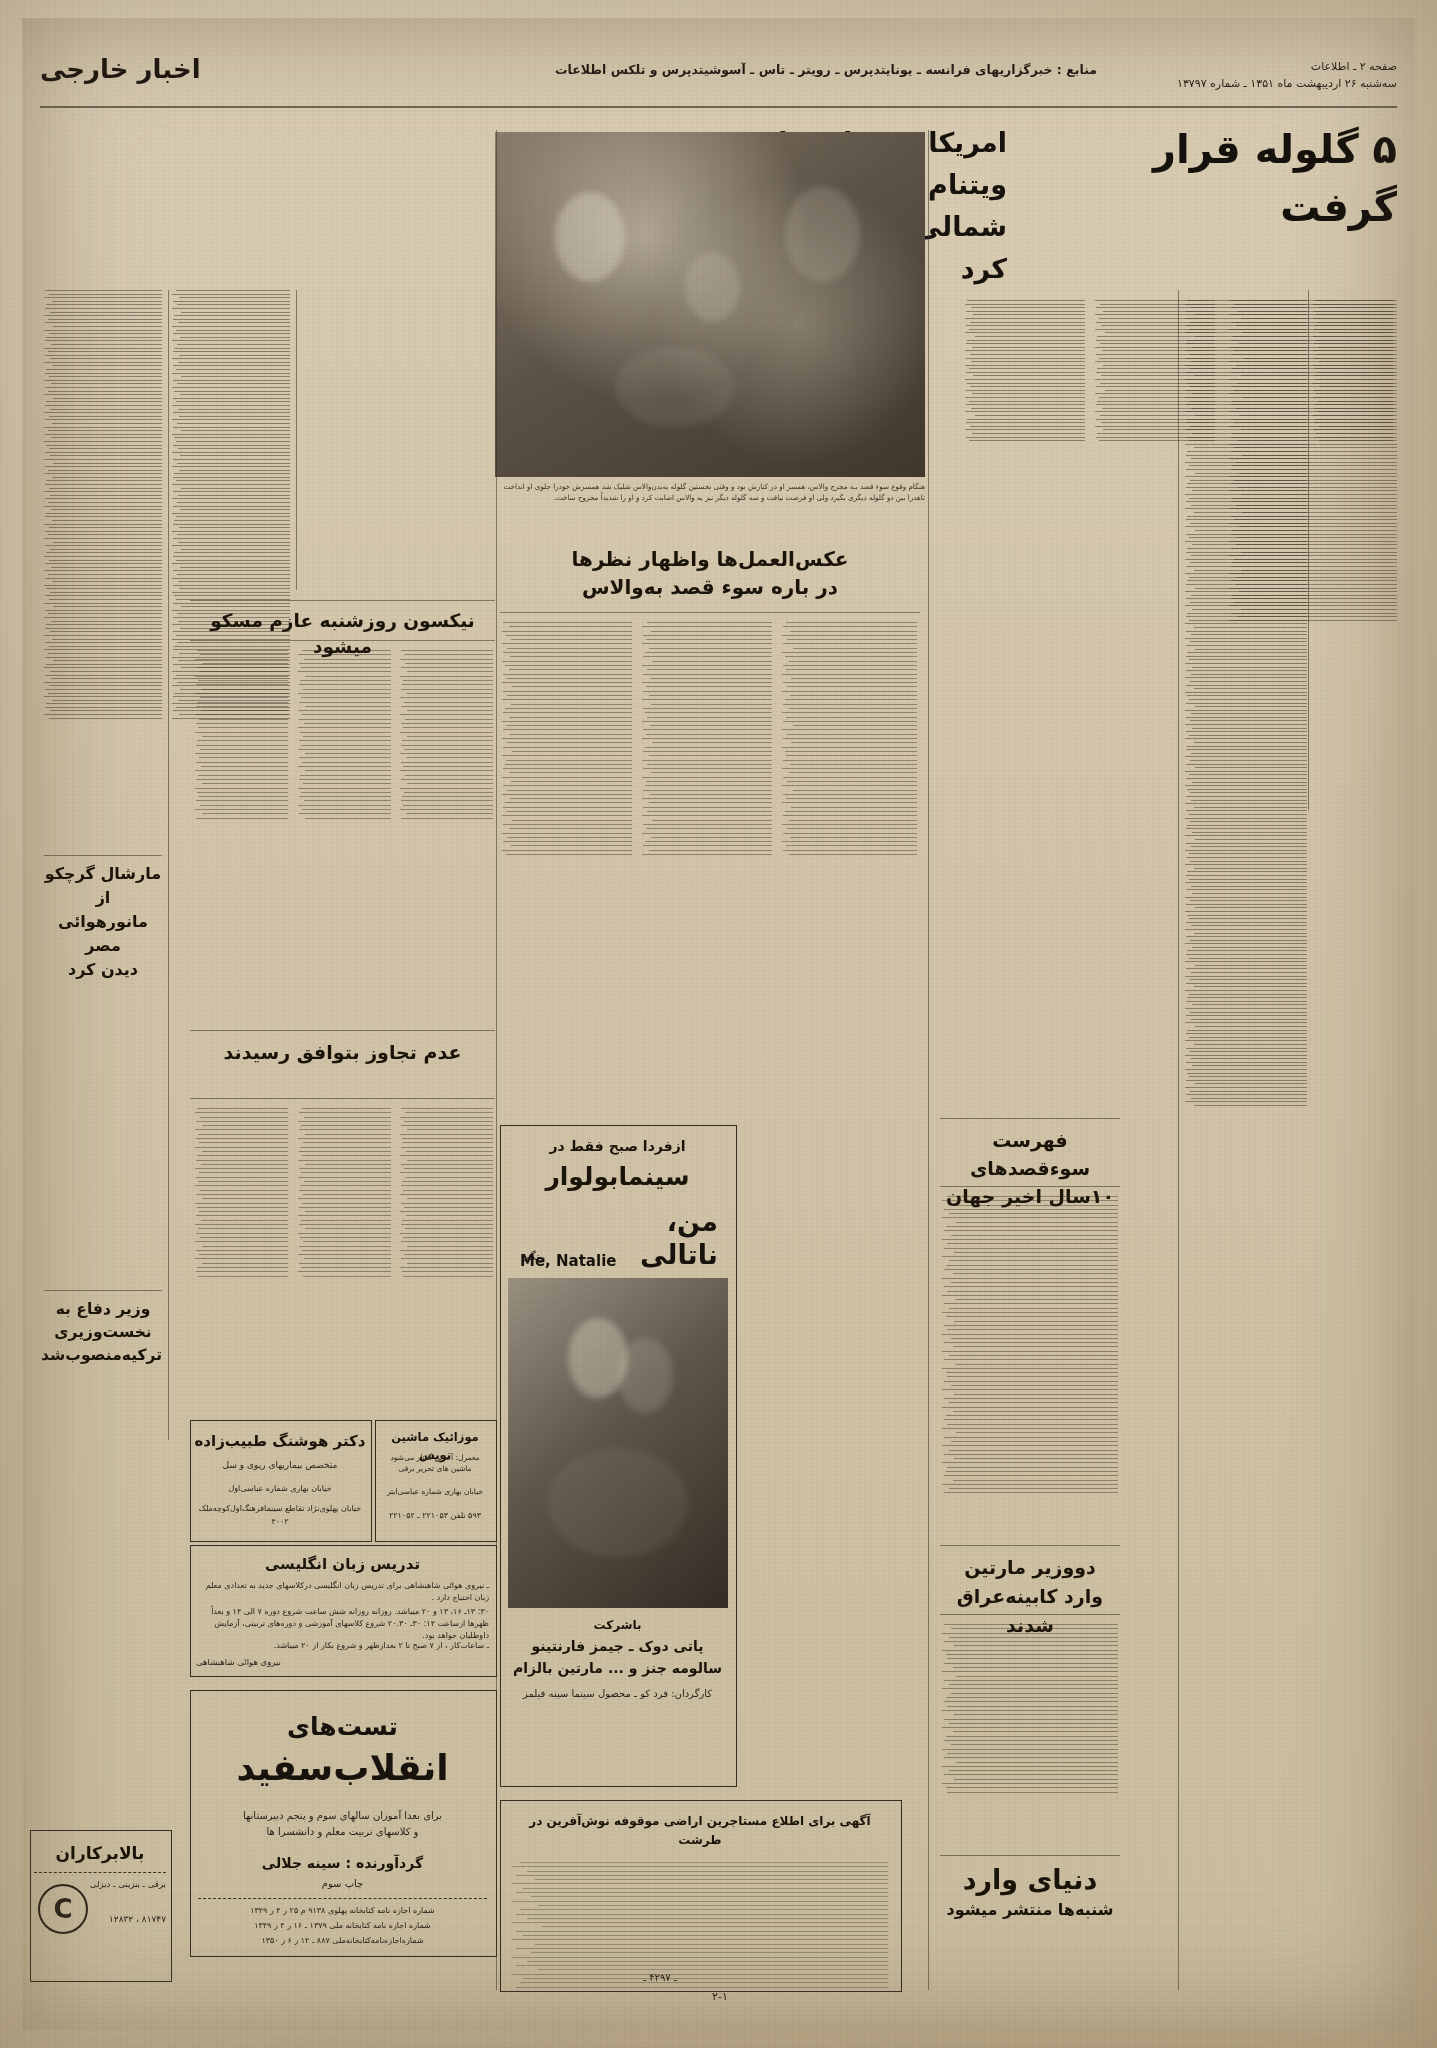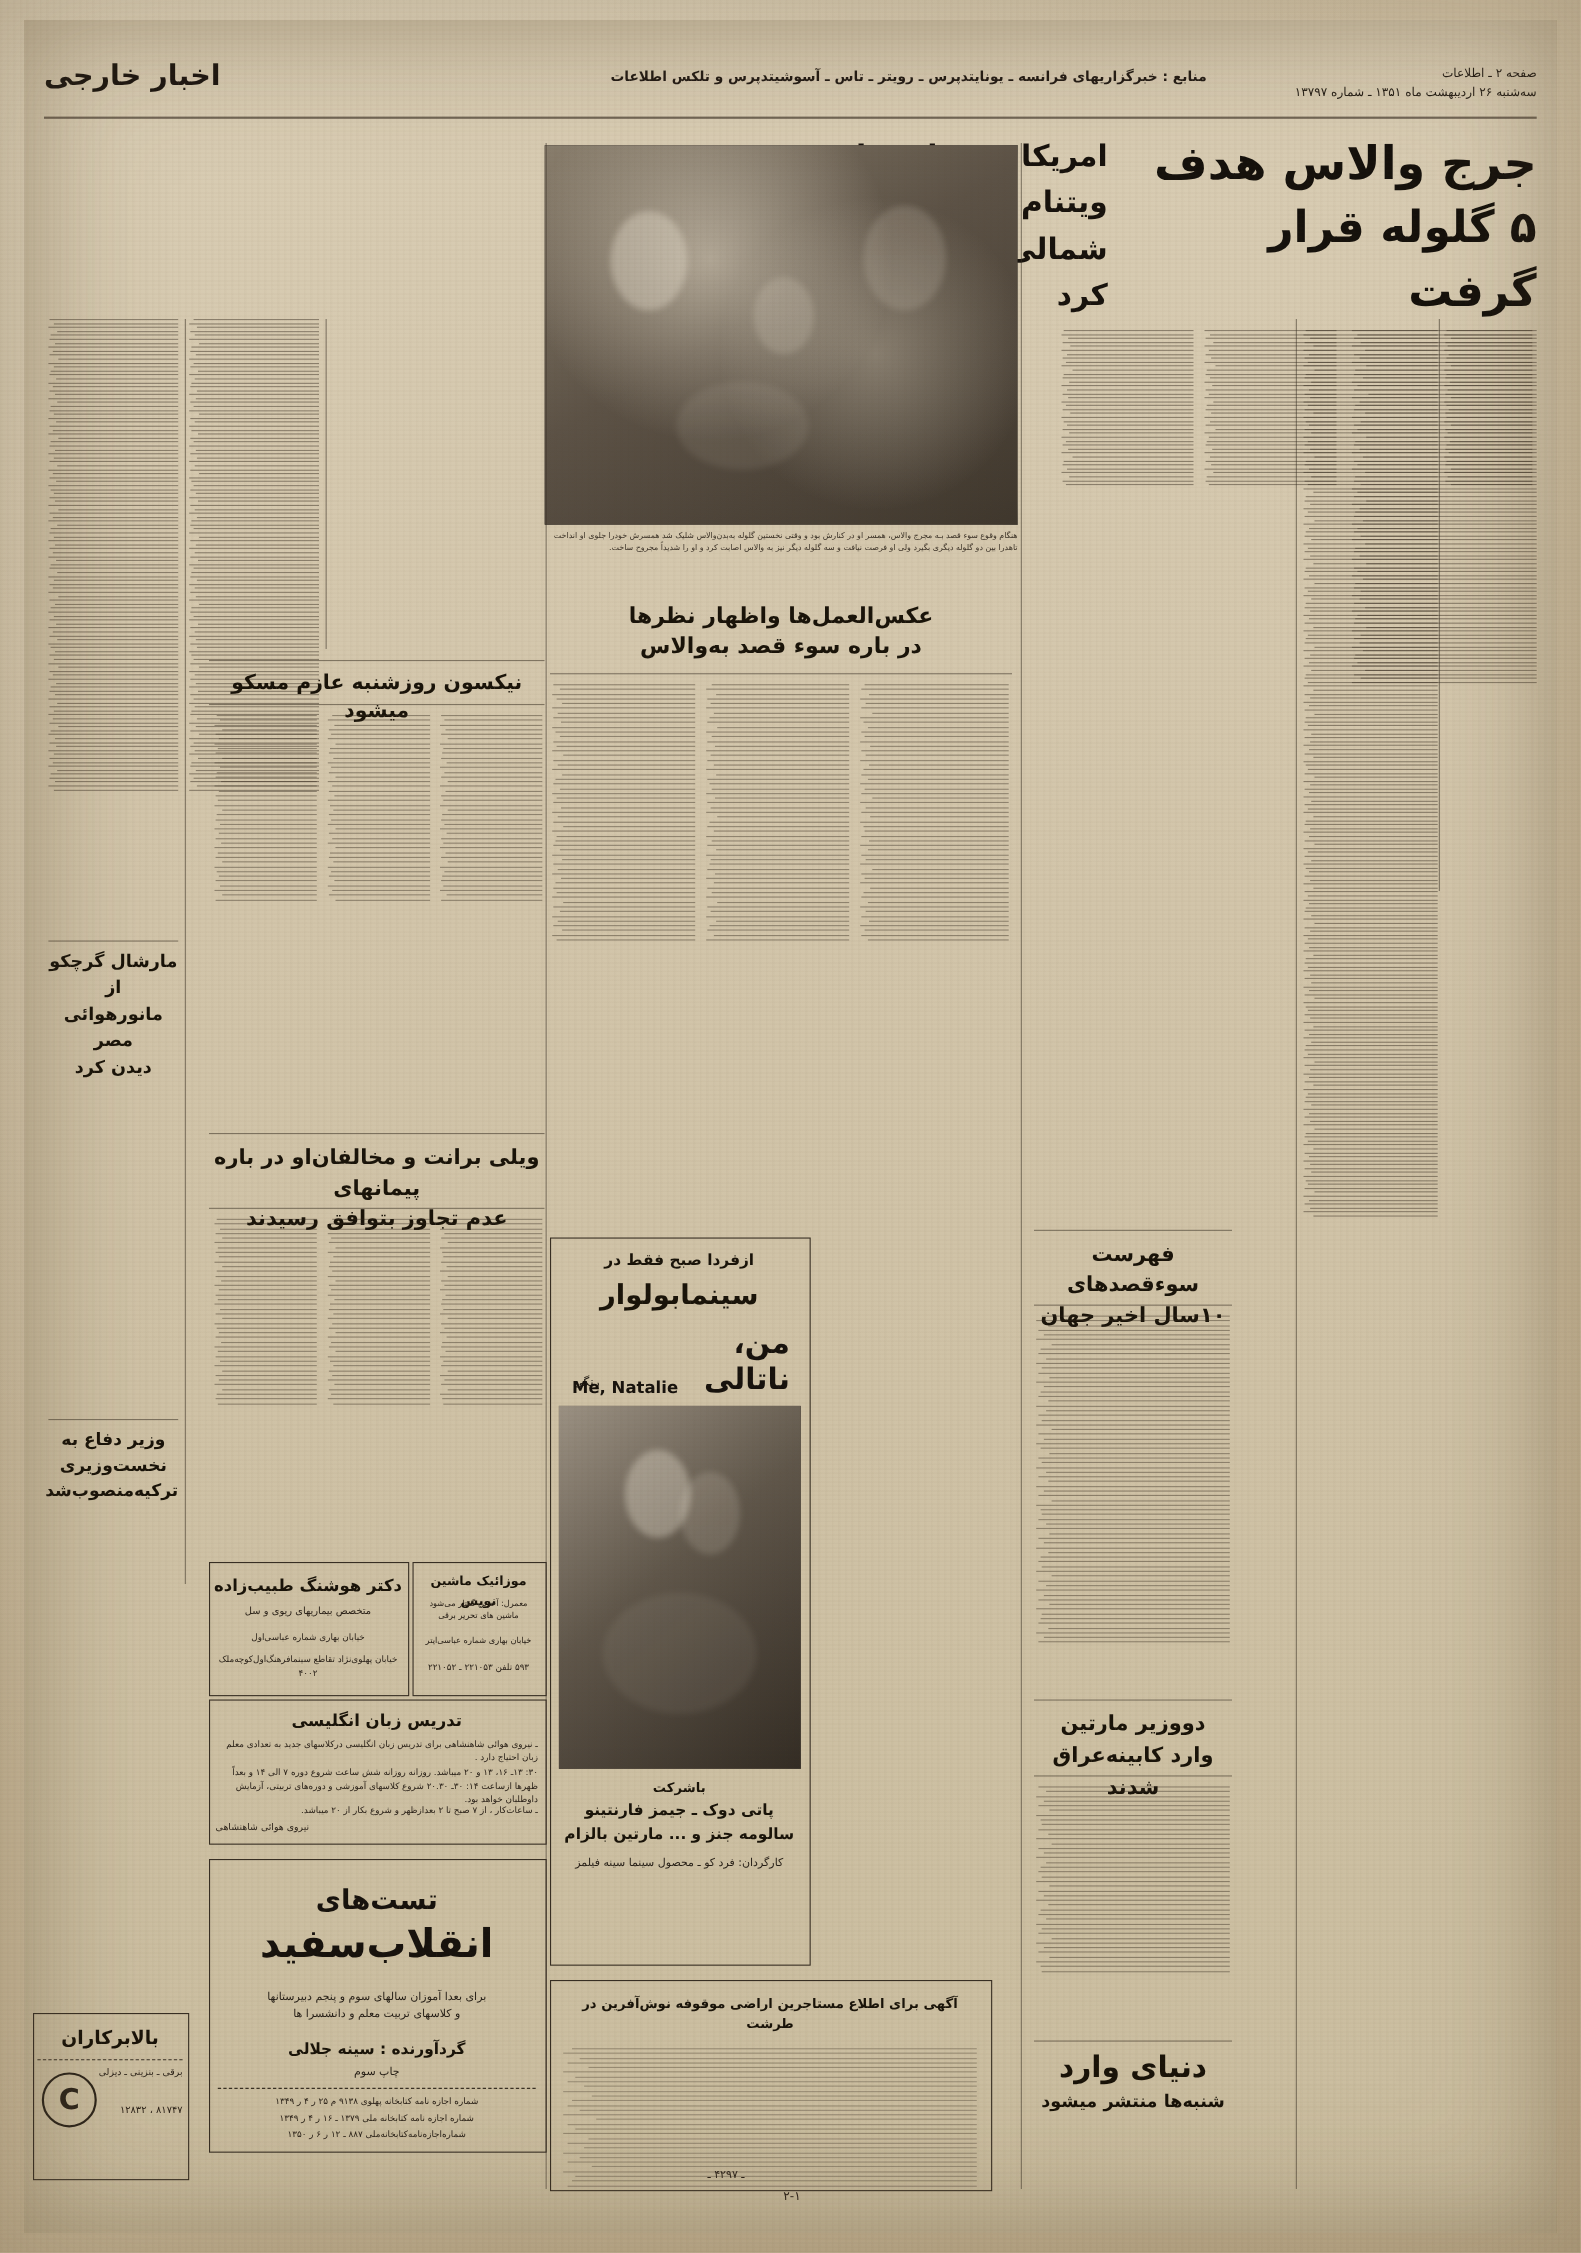--- a/index.html
+++ b/index.html
@@ -122,21 +122,20 @@
     <div class="mast-right">
       <div>صفحه ۲ ـ اطلاعات</div>
       <div>سه‌شنبه ۲۶ اردیبهشت ماه ۱۳۵۱ ـ شماره ۱۳۷۹۷</div>
     </div>
     <div class="mast-mid">منابع : خبرگزاریهای فرانسه ـ یونایتدپرس ـ رویتر ـ تاس ـ آسوشیتدپرس و تلکس اطلاعات</div>
     <div class="mast-left">اخبار خارجی</div>
   </div>
   <div class="rule"></div>
 
   <div class="hl-main">
-    <div>جرج والاس هدف</div>
     <div class="l2">۵ گلوله قرار گرفت</div>
   </div>
 
   <div class="hl-second">
     <div>امریکا رودخانه های ویتنام</div>
     <div>شمالی را مین گذاری کرد</div>
   </div>
 
   <div class="photo" style="left:495px;top:132px;width:430px;height:345px;">
     <div class="ph-inner"></div>
@@ -887,21 +886,20 @@
 
   <div class="hsep" style="left:44px;top:855px;width:118px;"></div>
   <div style="position:absolute;left:44px;top:862px;width:118px;text-align:center;font-size:16px;line-height:24px;font-weight:bold;color:#191309;">
     <div>مارشال گرچکو از</div>
     <div>مانورهوائی مصر</div>
     <div>دیدن کرد</div>
   </div>
 
   <div class="hsep" style="left:190px;top:1030px;width:305px;"></div>
   <div style="position:absolute;left:190px;top:1038px;width:305px;text-align:center;font-size:19px;line-height:28px;font-weight:bold;color:#191309;">
-    <div>ویلی برانت و مخالفان‌او در باره پیمانهای</div>
     <div>عدم تجاوز بتوافق رسیدند</div>
   </div>
   <div class="hsep" style="left:190px;top:1098px;width:305px;"></div>
 
   <div class="lines" style="left:195px;top:1108px;width:93px;">
     <i style="width:98%"></i>
       <i style="width:100%"></i>
       <i style="width:95%"></i>
       <i style="width:99%"></i>
       <i style="width:93%"></i>

